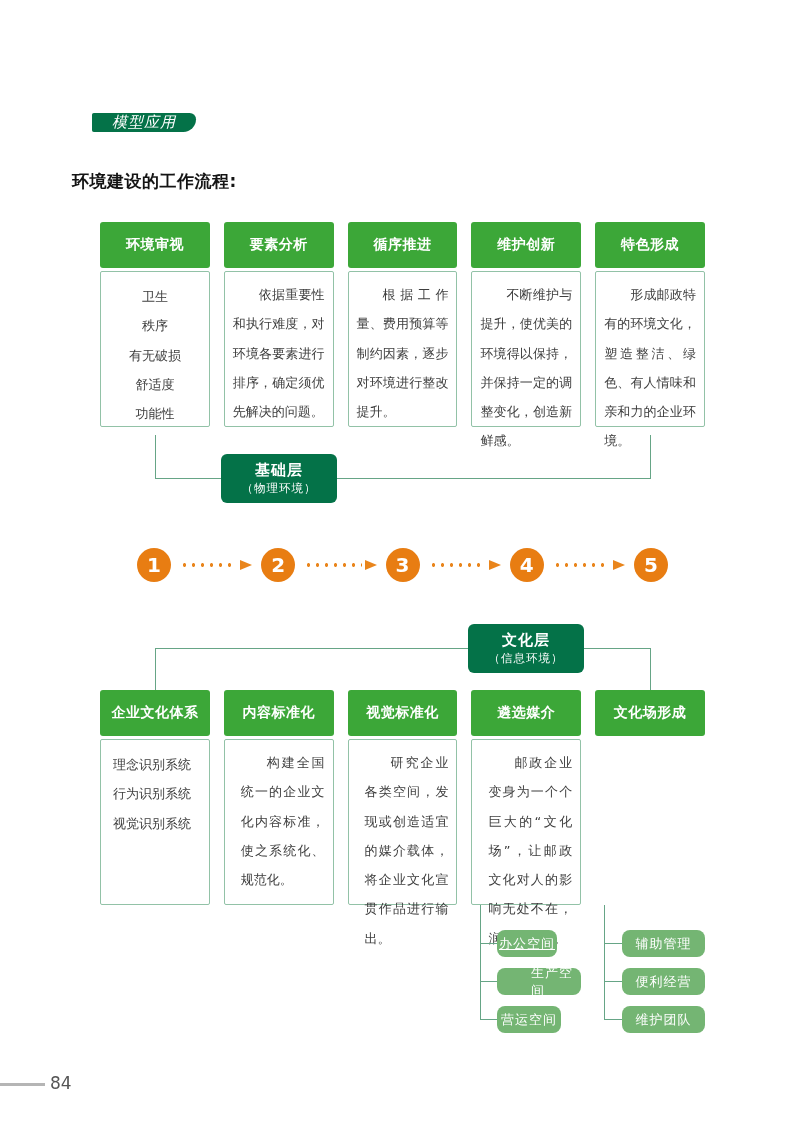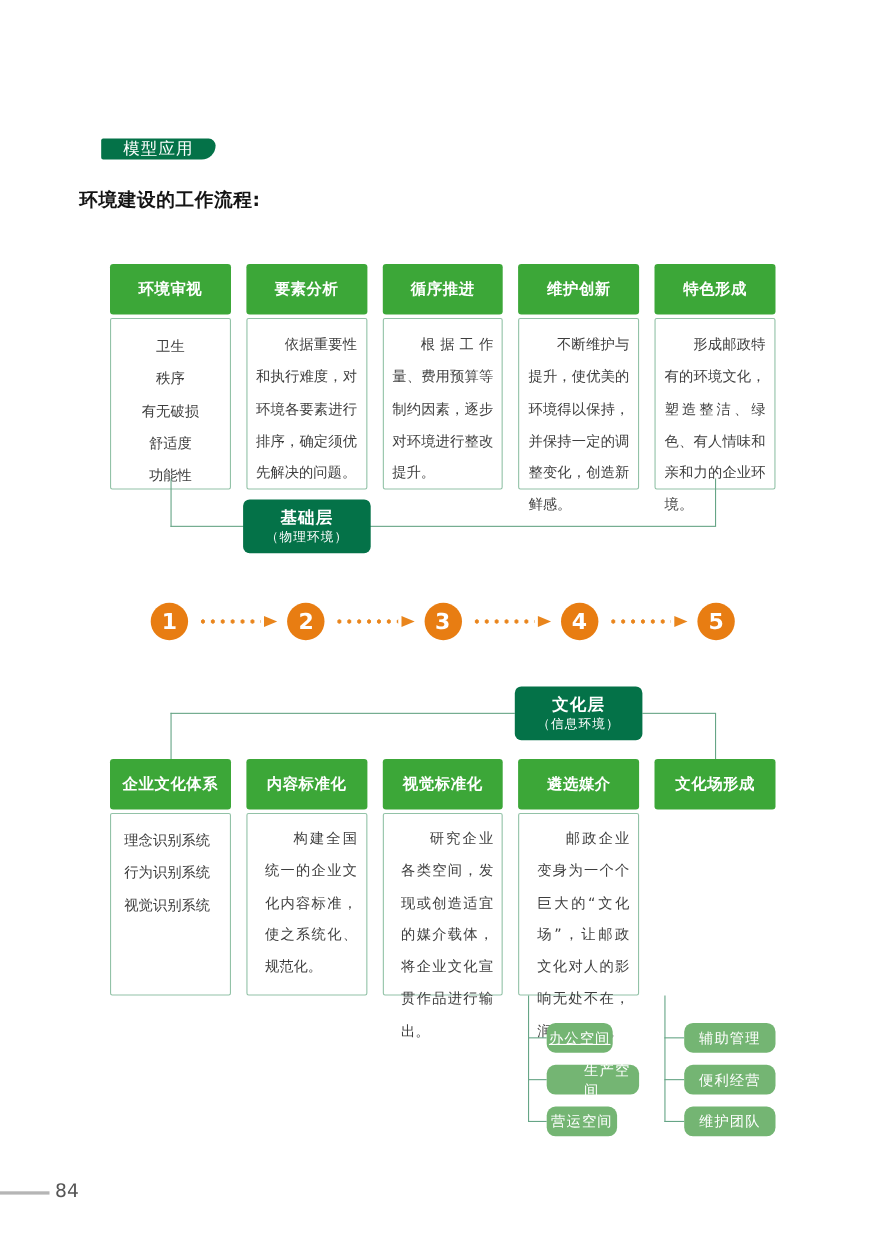--- a/index.html
+++ b/index.html
@@ -8,41 +8,41 @@
   .page {
     position: relative;
     width: 800px;
     height: 1132px;
     background: #ffffff;
     overflow: hidden;
     margin: 0 auto;
   }
 
   
-  .badge { position: absolute; left: 80px; top: 113px; display: flex; align-items: flex-end; height: 32px; }
+  .badge { position: absolute; left: 80px; top: 113px; display: flex; align-items: flex-start; height: 32px; font-style: italic; }
   .badge-bar { width: 10px; background: #54b04a; margin-right: 2px; }
   .badge-box {
     background: #047248; color: #ffffff; font-size: 15px; font-weight: 500;
     padding: 0 20px; display: flex; align-items: center;
     border-radius: 2px 7px 14px 2px; letter-spacing: 1px;
   }
 
   
   .heading {
     position: absolute; left: 72px; top: 170px;
     font-size: 17px; font-weight: 700; color: #141414; letter-spacing: .5px;
   }
 
   
   .grid {
     position: absolute; left: 100px; width: 605px;
     display: grid; grid-template-columns: repeat(5, 1fr);
     column-gap: 14px; row-gap: 3px;
   }
-  .grid-top { top: 240px; font-family: Liberation Serif, serif; }
+  .grid-top { top: 222px; }
   .grid-bottom { top: 690px; border-radius: 10px; }
   .col-header {
     height: 46px; background: #3ca738; color: #ffffff;
     font-size: 14px; font-weight: 700; letter-spacing: .5px;
     display: flex; align-items: center; justify-content: center;
     border-radius: 3px;
   }
   .col-body {
     border: 1px solid #92c2a7; border-radius: 2px; background: #ffffff;
     padding: 8px 8px 6px 8px; font-size: 13px; color: #3e3e3e;

